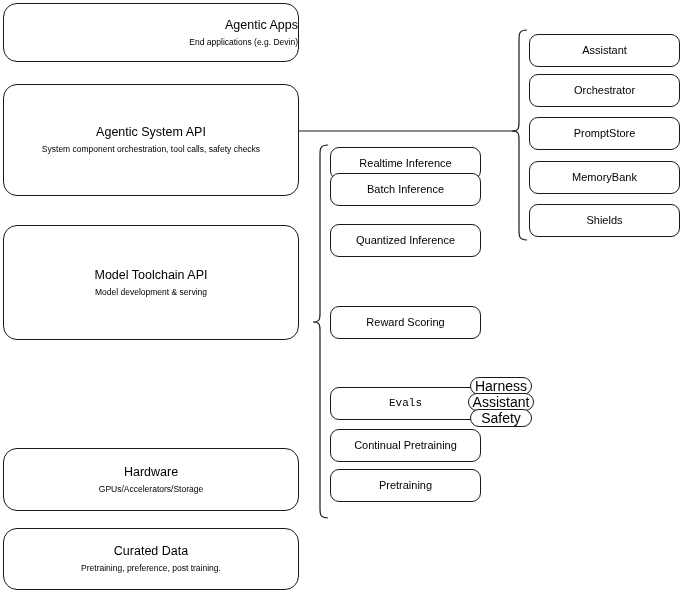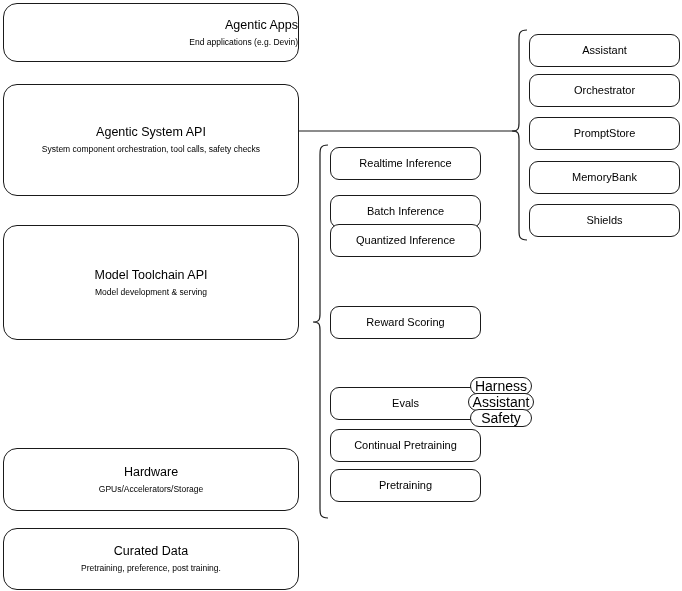--- a/index.html
+++ b/index.html
@@ -142,24 +142,24 @@
     <div class="title">Hardware</div>
     <div class="subtitle">GPUs/Accelerators/Storage</div>
   </div>
 
   <div class="node layer" style="top:528px; height:62px;">
     <div class="title">Curated Data</div>
     <div class="subtitle">Pretraining, preference, post training.</div>
   </div>
 
   <div class="node cap" style="top:147px;">Realtime Inference</div>
-  <div class="node cap" style="top:195px;">Batch Inference</div>
+  <div class="node cap" style="top:173px;">Batch Inference</div>
   <div class="node cap" style="top:224px;">Quantized Inference</div>
   <div class="node cap" style="top:306px;">Reward Scoring</div>
-  <div class="node cap" style="top:387px;">Evals</div>
+  <div class="node cap" style="top:387px;font-family:Liberation Mono, monospace;">Evals</div>
   <div class="node cap" style="top:429px;">Continual Pretraining</div>
   <div class="node cap" style="top:469px;">Pretraining</div>
 
   <div class="pill" style="left:470px; top:377px; width:62px;">Harness</div>
   <div class="pill" style="left:468px; top:393px; width:66px;">Assistant</div>
   <div class="pill" style="left:470px; top:409px; width:62px;">Safety</div>
 
   <div class="node comp" style="top:34px;">Assistant</div>
   <div class="node comp" style="top:74px;">Orchestrator</div>
   <div class="node comp" style="top:117px;">PromptStore</div>

